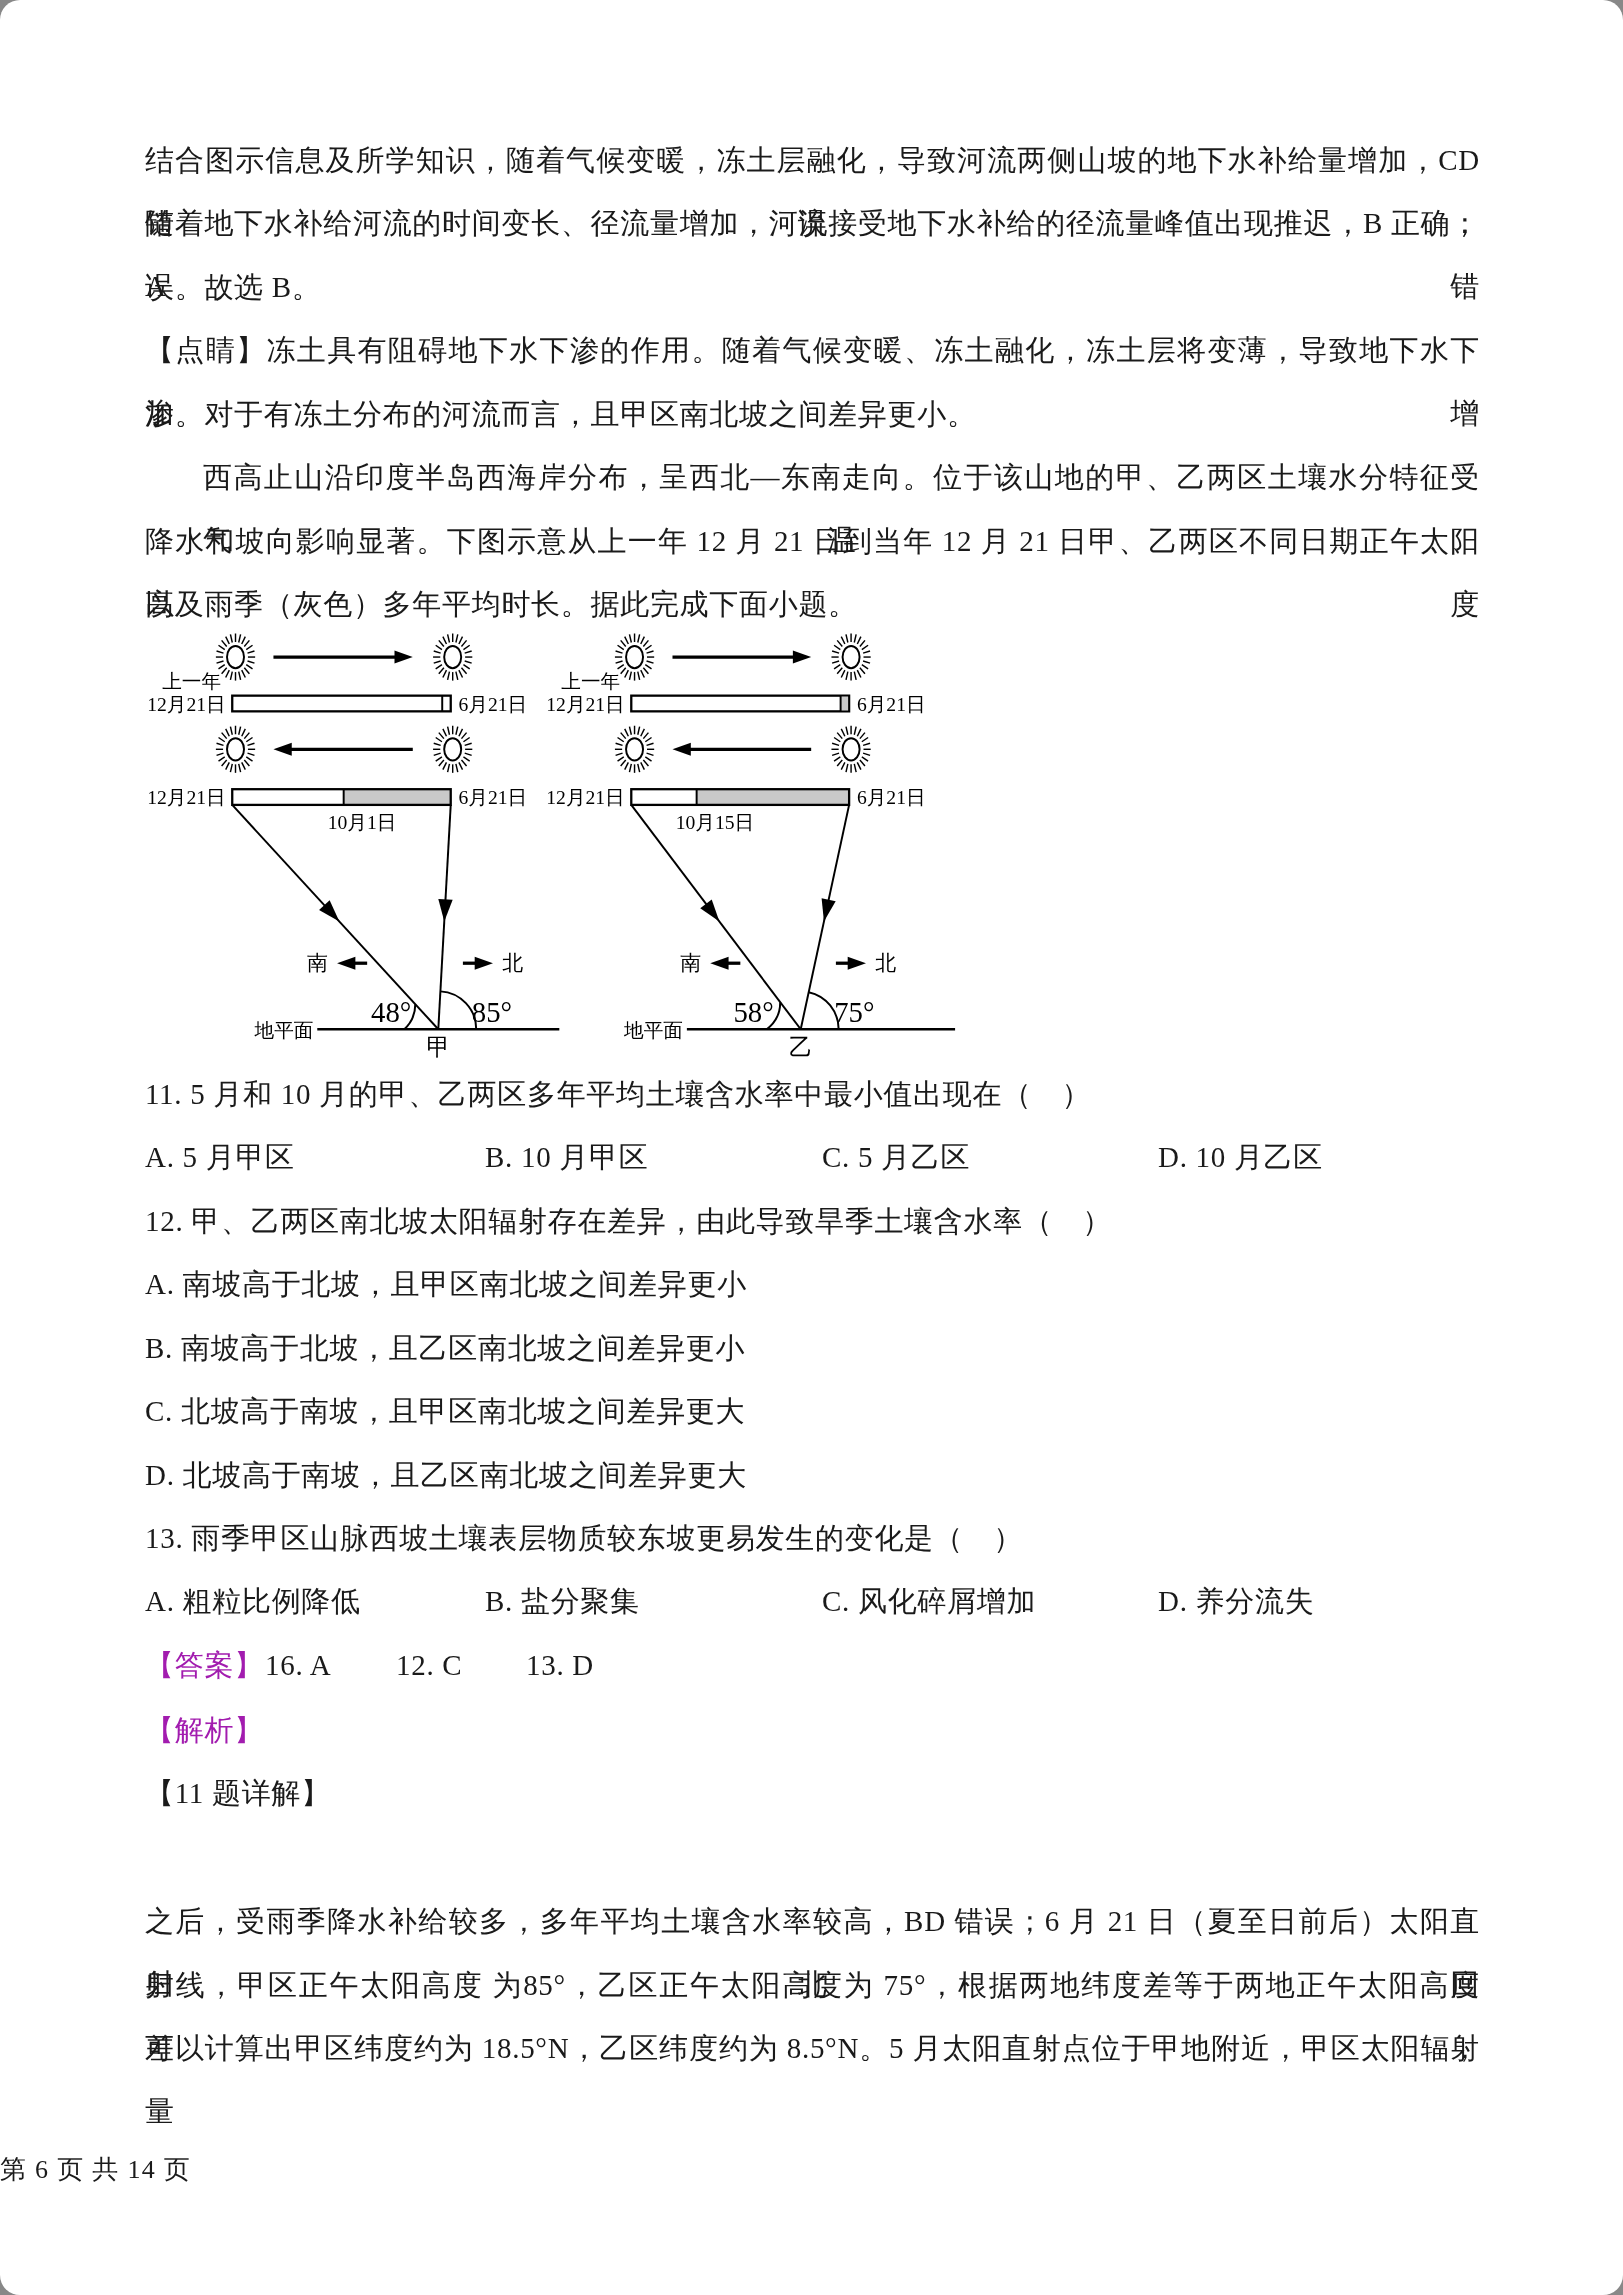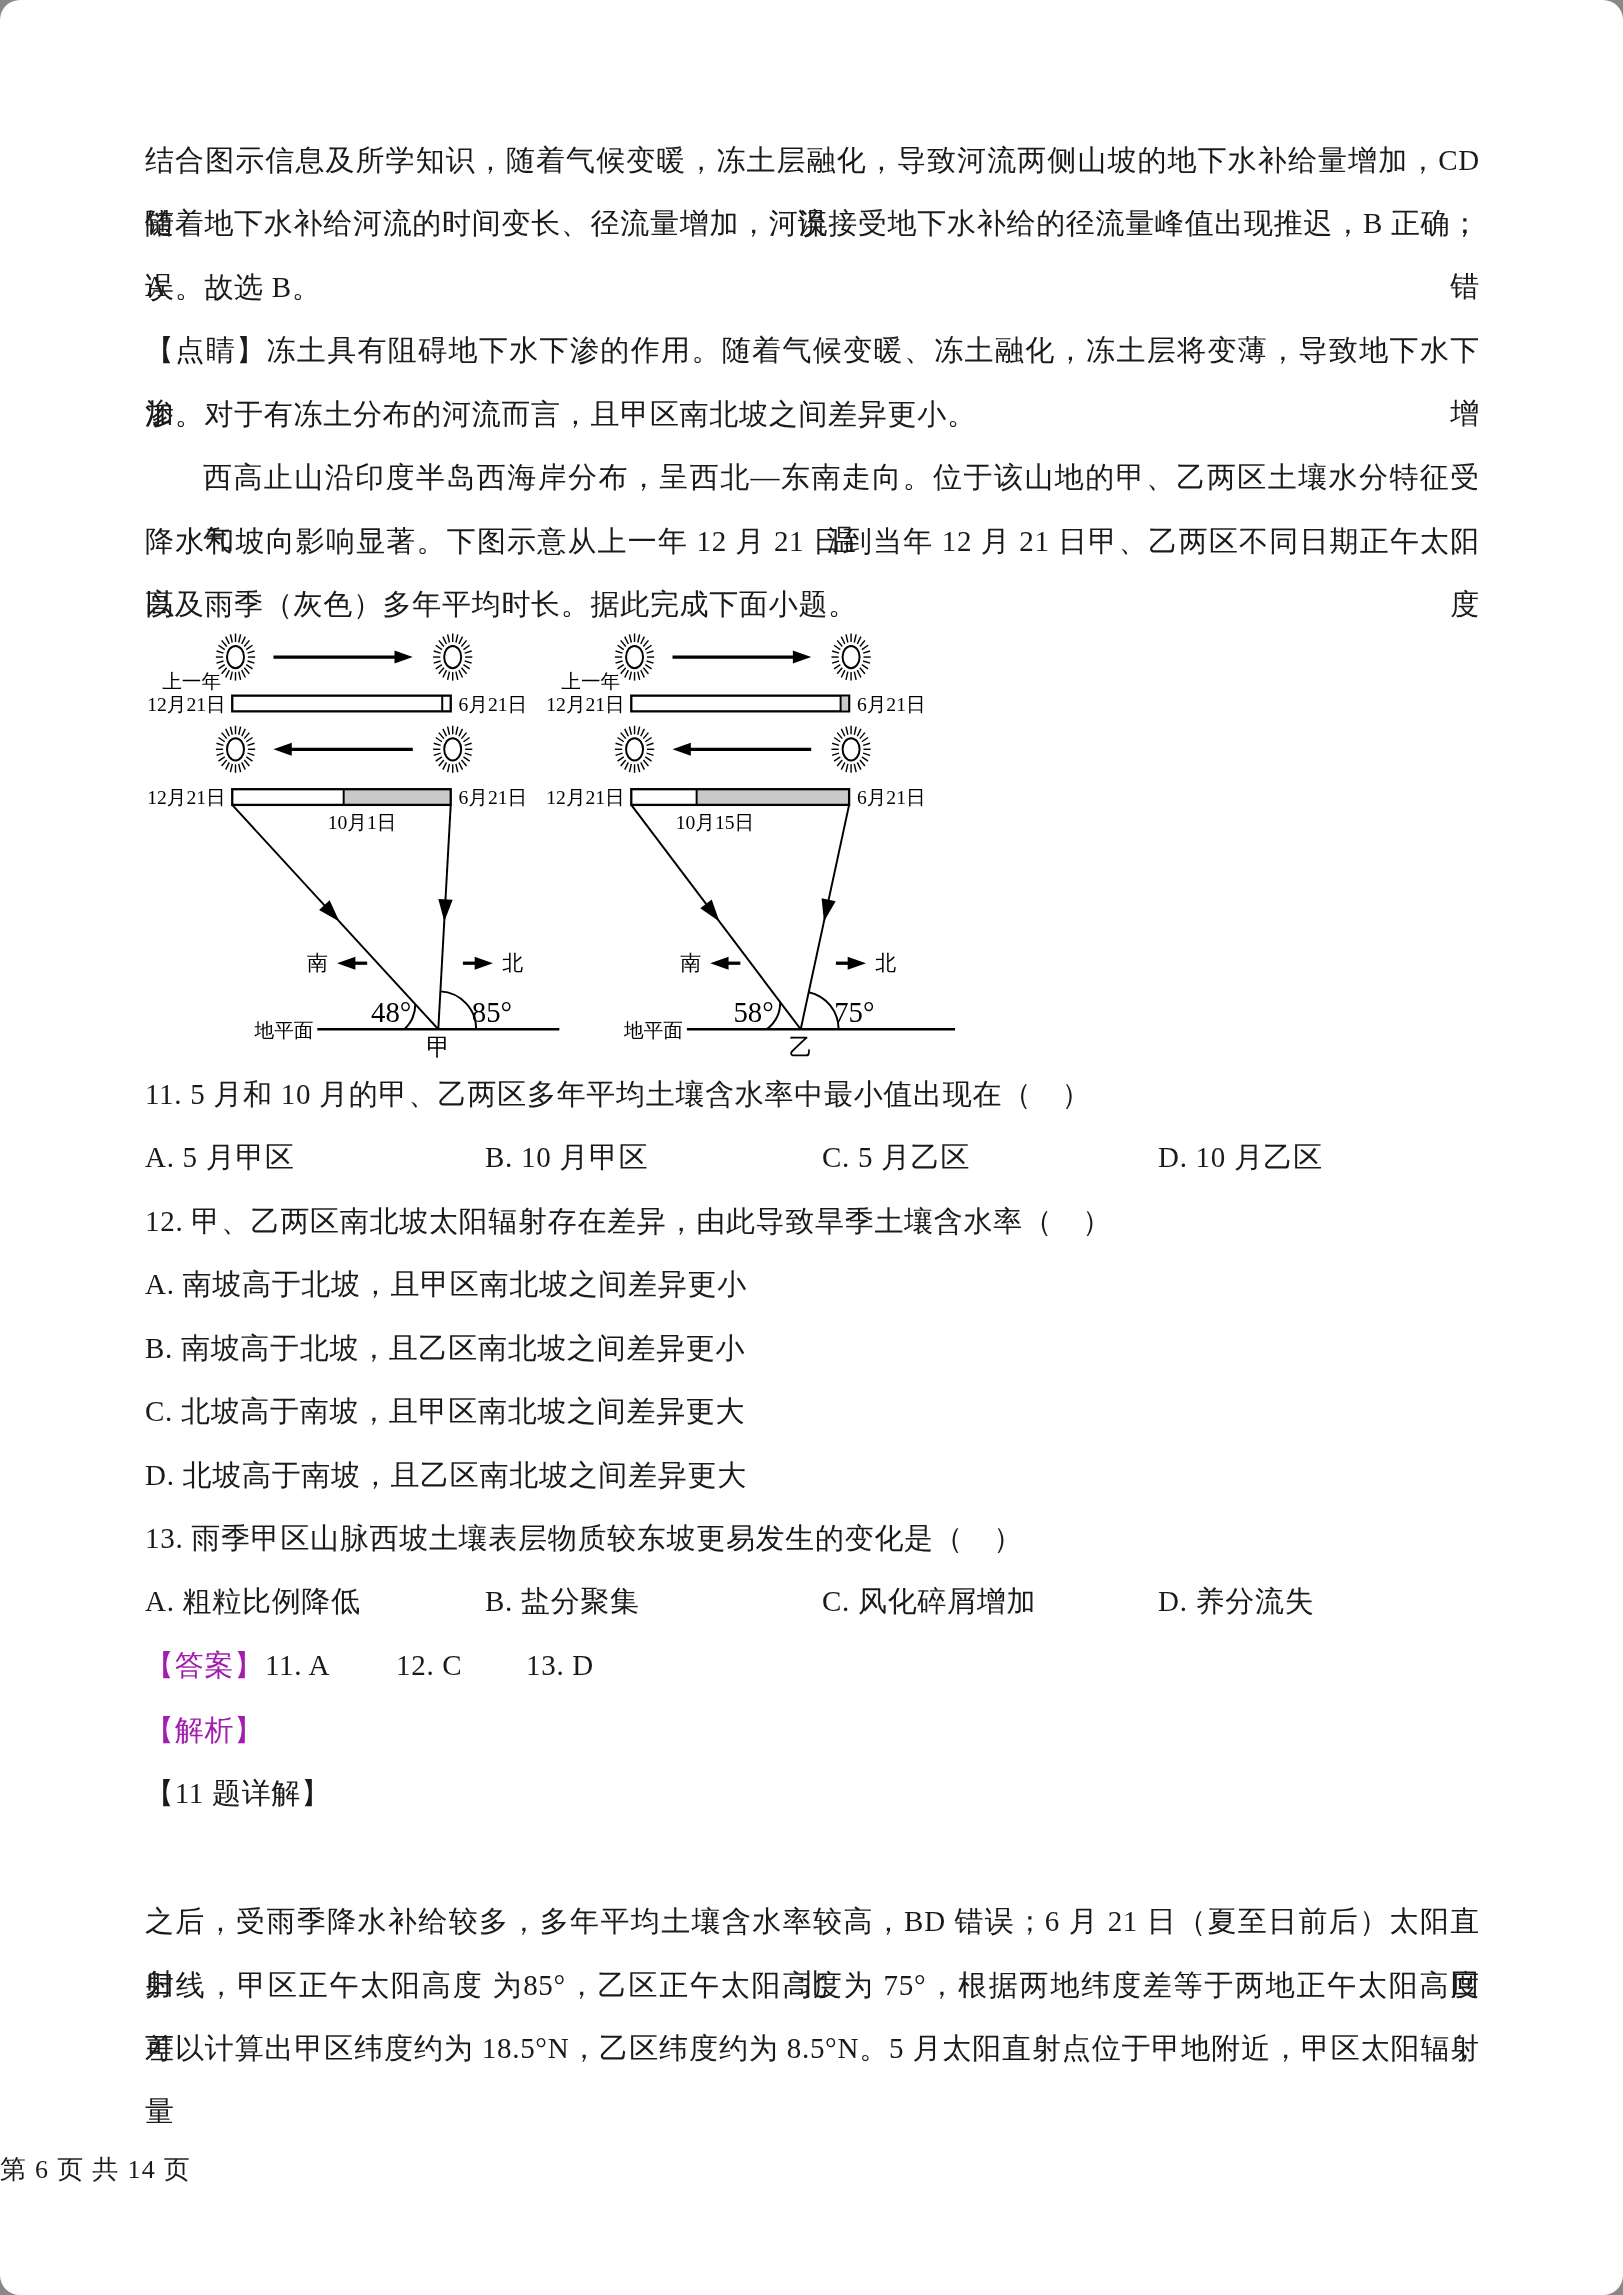--- a/index.html
+++ b/index.html
@@ -366,21 +366,21 @@
   <div class="ln" style="top:1507px">13. 雨季甲区山脉西坡土壤表层物质较东坡更易发生的变化是（　）</div>
   <div class="ln optrow" style="top:1570px">
     <span class="o1">A. 粗粒比例降低</span>
     <span class="o2">B. 盐分聚集</span>
     <span class="o3">C. 风化碎屑增加</span>
     <span class="o4">D. 养分流失</span>
   </div>
 
   <div class="ln optrow" style="top:1634px">
     <span class="a1 gray">【答案】</span>
-    <span class="a2">11. A</span>
+    <span class="a2">16. A</span>
     <span class="a3">12. C</span>
     <span class="a4">13. D</span>
   </div>
 
   <div class="ln gray" style="top:1699px">【解析】</div>
   <div class="ln" style="top:1762px">【11 题详解】</div>
   <div class="ln just" style="top:1890px">之后，受雨季降水补给较多，多年平均土壤含水率较高，BD 错误；6 月 21 日（夏至日前后）太阳直射北回</div>
   <div class="ln just" style="top:1954px">归线，甲区正午太阳高度 为85°，乙区正午太阳高度为 75°，根据两地纬度差等于两地正午太阳高度差，</div>
   <div class="ln just" style="top:2017px">可以计算出甲区纬度约为 18.5°N，乙区纬度约为 8.5°N。5 月太阳直射点位于甲地附近，甲区太阳辐射量</div>
 

